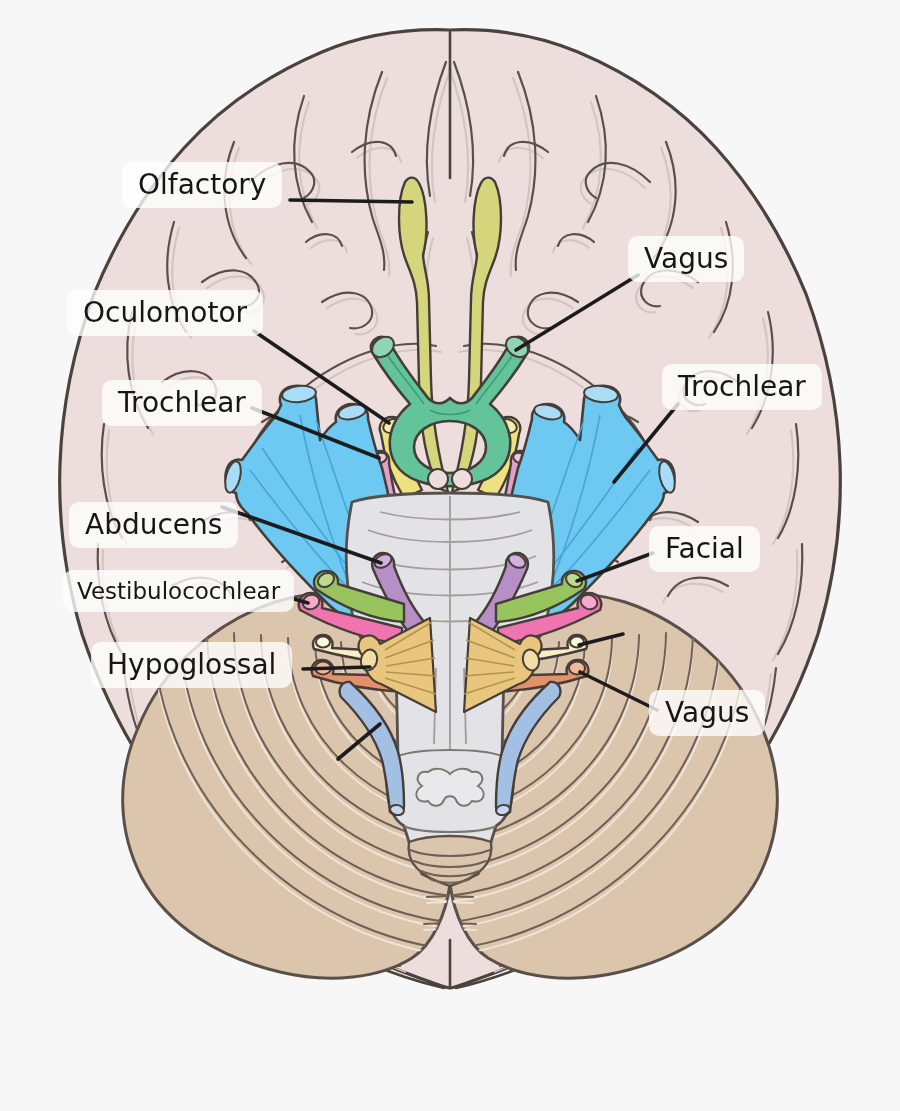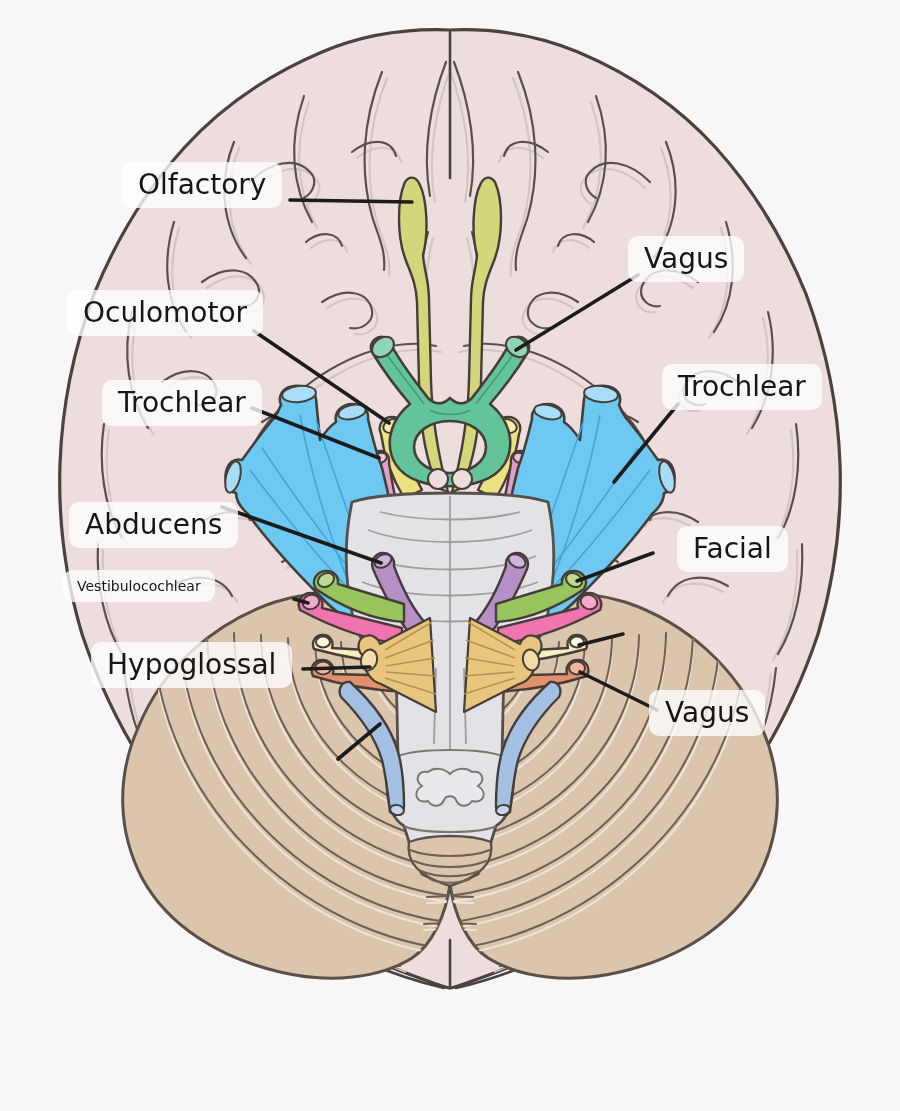--- a/index.html
+++ b/index.html
@@ -13,21 +13,21 @@
   .lbl{
     position:absolute;
     background:rgba(255,255,255,0.78);
     border-radius:10px;
     padding:7px 16px;
     font-size:28px;
     color:#161616;
     white-space:nowrap;
     line-height:1.15;
   }
-  .lbl.small{font-size:14px;padding:8px 14px;}
+  .lbl.small{font-size:23px;padding:8px 14px;}
 </style>
 </head>
 <body>
 
 <div class="stage">
 <svg width="900" height="1111" viewBox="0 0 900 1111">
   <defs>
     <path id="cerebrumShape" d="M450,30 C400,28 360,36 322,52 C270,74 222,106 184,148 C146,190 116,240 94,294 C74,348 62,406 60,464 C58,522 66,580 82,634 C100,688 126,740 158,786 C190,832 230,872 276,904 C322,936 374,962 414,976 C436,984 446,988 450,988 C454,988 464,984 486,976 C526,962 578,936 624,904 C670,872 710,832 742,786 C774,740 800,688 818,634 C834,580 842,522 840,464 C838,406 826,348 806,294 C784,240 754,190 716,148 C678,106 630,74 578,52 C540,36 500,28 450,30 Z"></path>
     <path id="cerebellumShape" d="M450,612 C400,592 330,585 275,602 C215,622 162,668 138,728 C116,778 118,832 142,878 C168,926 220,958 280,972 C330,984 380,978 412,958 C432,945 446,915 450,884 C454,915 468,945 488,958 C520,978 570,984 620,972 C680,958 732,926 758,878 C782,832 784,778 762,728 C738,668 685,622 625,602 C570,585 500,592 450,612 Z"></path>
 
@@ -220,17 +220,17 @@
     <line x1="338" y1="759" x2="380" y2="724"></line>
   </g>
 </svg>
 
 <div class="lbl" style="left:122px;top:162px;">Olfactory</div>
 <div class="lbl" style="left:628px;top:236px;">Vagus</div>
 <div class="lbl" style="left:67px;top:290px;">Oculomotor</div>
 <div class="lbl" style="left:102px;top:380px;">Trochlear</div>
 <div class="lbl" style="left:662px;top:364px;">Trochlear</div>
 <div class="lbl" style="left:69px;top:478px;margin-top:24px;">Abducens</div>
-<div class="lbl" style="left:677px;top:526px;border-radius:10px;">Facial</div>
+<div class="lbl" style="left:649px;top:526px;border-radius:10px;">Facial</div>
 <div class="lbl small" style="left:63px;top:570px;">Vestibulocochlear</div>
 <div class="lbl" style="left:649px;top:690px;">Vagus</div>
 <div class="lbl" style="left:91px;top:642px;">Hypoglossal</div>
 </div>
 
 </body></html>

